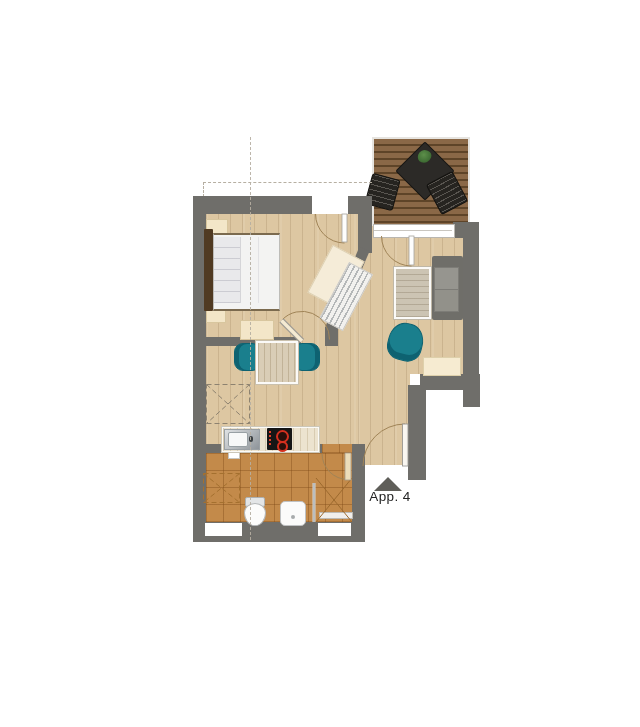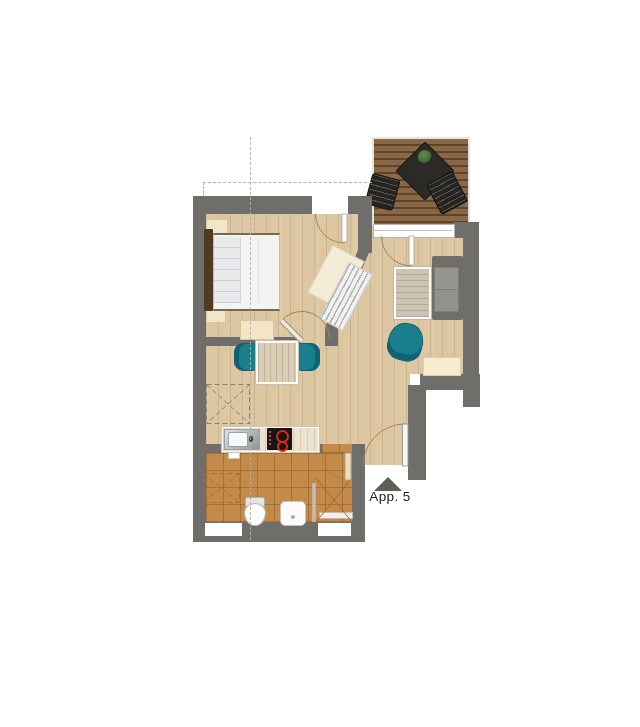--- a/index.html
+++ b/index.html
@@ -149,15 +149,15 @@
       <line x1="302" y1="341" x2="281.5" y2="320.5" stroke="#9a9892" stroke-width="6"></line>
       <line x1="302" y1="341" x2="281.5" y2="320.5" stroke="#f4ead2" stroke-width="3.5"></line>
       <rect x="345" y="453" width="6" height="27" fill="#ecddba" stroke="#a59c8b" stroke-width="0.8"></rect>
       <rect x="402.5" y="424" width="5.5" height="42" fill="#ffffff" fill-opacity="0.85" stroke="#9a9892" stroke-width="0.9"></rect>
     </g>
   </svg>
 
   <div id="center-line" class="abs" style="left:250px;top:137px;width:0;height:403px;"></div>
 
   <div id="entry-arrow" class="abs" style="left:374px;top:477px;"></div>
-  <div id="app-label" class="abs" style="left:359px;top:489px;width:62px;">App. 5</div>
+  <div id="app-label" class="abs" style="left:359px;top:489px;width:62px;">App. 4</div>
 
 </div>
 
 </body></html>

